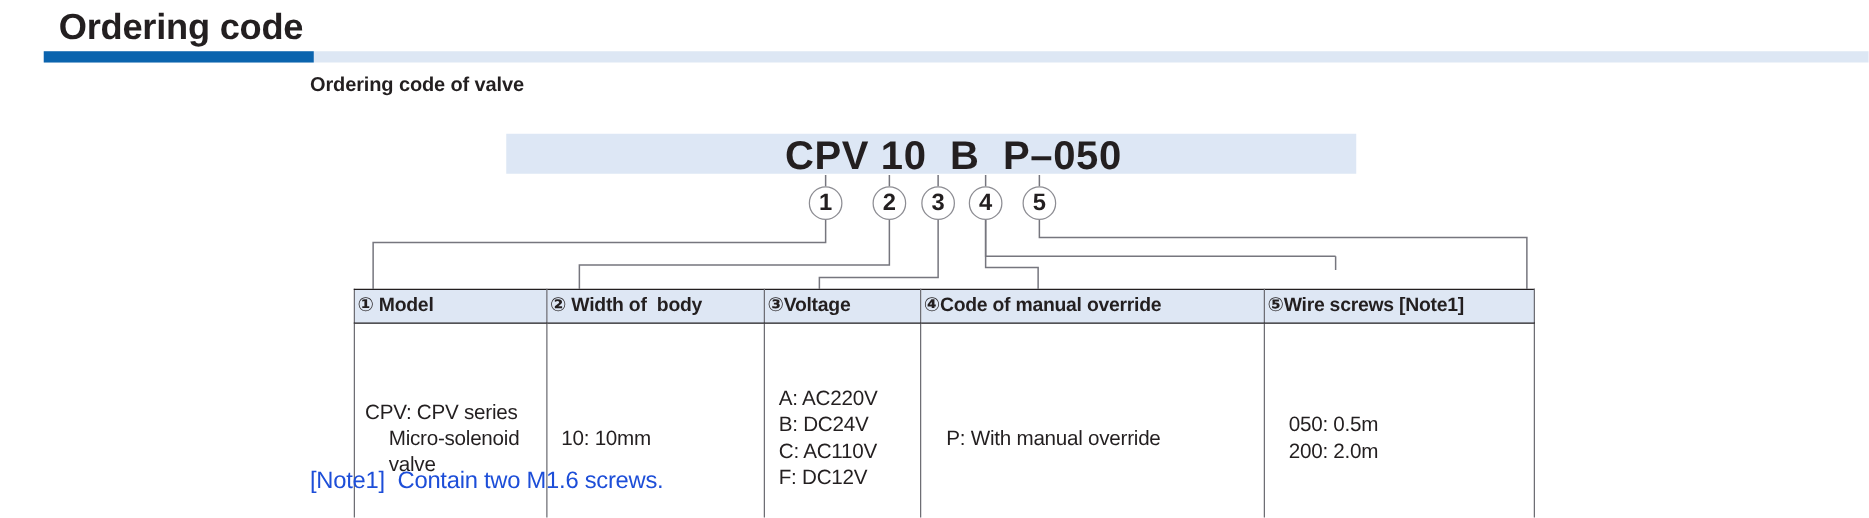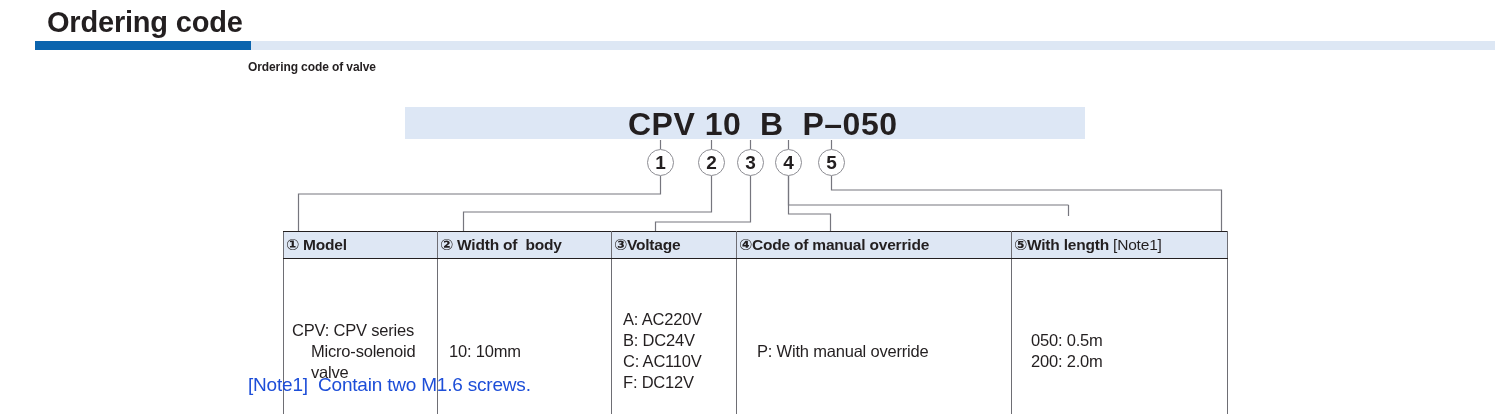--- a/index.html
+++ b/index.html
@@ -25,21 +25,21 @@
     background:#dde7f4;
   }
   #rule-accent{
     position:absolute;left:35px;top:41px;width:216px;height:9px;
     background:#0b64ae;
   }
 
   
   #subtitle{
     position:absolute;left:248px;top:60px;
-    font-size:12px;font-weight:bold;letter-spacing:-0.1px;
+    font-size:16px;font-weight:bold;letter-spacing:-0.1px;
     color:#231f20;white-space:pre;
   }
 
   
   #code-band{
     position:absolute;left:405px;top:107px;width:680px;height:32px;
     background:#dde7f5;
   }
   #code-string{
     position:absolute;left:405px;top:108px;width:680px;height:32px;
@@ -95,21 +95,21 @@
     white-space:pre;
     letter-spacing:-0.2px;
   }
   .cell-inner{display:flex;flex-direction:column;justify-content:center;height:100px;}
   .cell-model{padding-left:8px;}
   .cell-width{padding-left:11px;}
   .cell-volt{padding-left:11px;}
   .cell-override{padding-left:20px;}
   .cell-wire{padding-left:19px;}
   .ind{padding-left:19px;}
-  .note-tag{font-weight:normal;}
+  .note-tag{font-weight:bold;}
 
   
   #footnote{
     position:absolute;left:248px;top:374px;
     font-size:19px;color:#1d4ed8;white-space:pre;letter-spacing:-0.2px;
   }
 </style>
 </head>
 <body>
 
@@ -163,21 +163,21 @@
       <col style="width:125px">
       <col style="width:275px">
       <col style="width:216px">
     </colgroup>
     <thead>
       <tr>
         <th><span>①</span><span> Model</span></th>
         <th><span>②</span><span> Width of  body</span></th>
         <th><span>③</span><span>Voltage</span></th>
         <th><span>④</span><span>Code of manual override</span></th>
-        <th><span>⑤</span><span>With length </span><span class="note-tag">[Note1]</span></th>
+        <th><span>⑤</span><span>Wire screws </span><span class="note-tag">[Note1]</span></th>
       </tr>
     </thead>
     <tbody>
       <tr>
         <td>
           <div class="cell-inner cell-model">
             <div>CPV: CPV series</div>
             <div class="ind">Micro-solenoid</div>
             <div class="ind">valve</div>
           </div>

